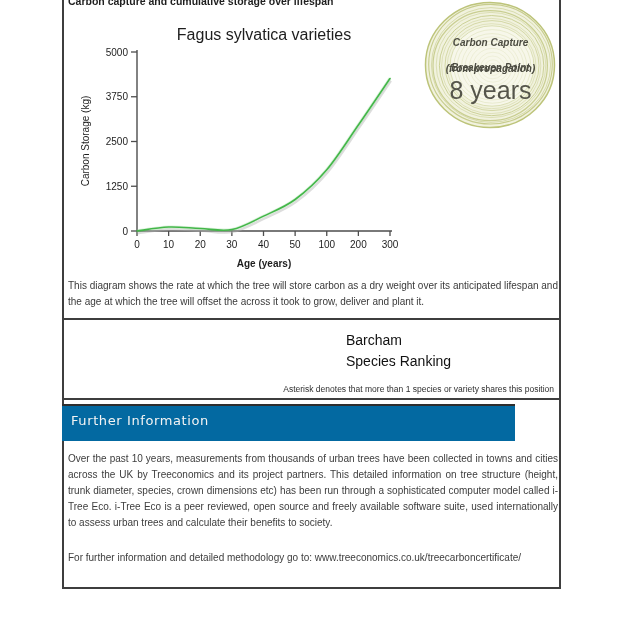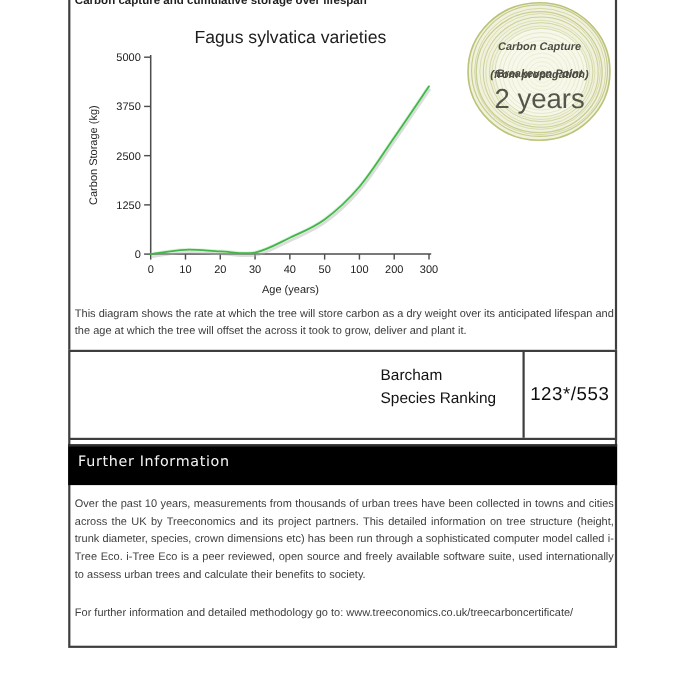--- a/index.html
+++ b/index.html
@@ -4,38 +4,38 @@
 <style>
   html,body{margin:0;padding:0;background:#fff;}
   #stage{position:relative;width:620px;height:620px;overflow:hidden;background:#ffffff;
          font-family:"Liberation Sans",sans-serif;color:#222;}
   .abs{position:absolute;}
   #doc-border{left:62px;top:-8px;width:499px;height:597px;border:2px solid #3e3e3e;box-sizing:border-box;background:transparent;}
   #cert-title{left:68px;top:-5px;font-size:10.5px;font-weight:bold;color:#1f1f1f;white-space:nowrap;}
   #chart-subtitle{left:64px;top:26px;width:400px;text-align:center;font-size:16px;color:#1d1d1d;}
   #chart-ylabel{left:7px;top:134px;width:160px;height:14px;text-align:center;font-size:10px;color:#1d1d1d;
                 transform:rotate(-90deg);}
-  #chart-xlabel{left:64px;top:258px;width:400px;text-align:center;font-size:10px;color:#1d1d1d;}
+  #chart-xlabel{left:64px;top:258px;width:400px;text-align:center;font-size:10px;color:#1d1d1d;font-weight:bold;}
   #chart-svg{left:0;top:0;}
   
   #badge-svg{left:424px;top:1px;}
   .badge-line{left:424px;width:133px;text-align:center;font-size:10px;font-weight:bold;color:#4c4c42;font-style:italic;}
   #badge-line1{top:37px;} #badge-line2{top:50px;margin-top:12px;} #badge-line3{top:63px;}
   #badge-value{left:424px;top:76px;width:133px;text-align:center;font-size:25px;color:#55554b;}
   
   #chart-description{left:68px;top:278px;width:490px;font-size:10px;line-height:15.5px;color:#3a3a3a;text-align:justify;}
   
   #ranking-box{left:62px;top:318px;width:499px;height:82px;border:2px solid #3e3e3e;box-sizing:border-box;display:flex;background:#fff;}
   #ranking-left{flex:1;position:relative;border-radius:23px;}
   #ranking-label{position:absolute;left:282px;top:10px;font-size:14px;line-height:21px;color:#111;white-space:pre-line;}
   #ranking-note{position:absolute;right:5px;bottom:4px;font-size:8.5px;color:#2e2e2e;white-space:nowrap;}
   #ranking-right{width:84px;border-left:2px solid #3e3e3e;box-sizing:border-box;display:flex;align-items:center;justify-content:center;
                  font-size:17px;color:#0e0e0e;letter-spacing:0.5px;}
   
-  #fi-bar{left:62px;top:404px;width:499px;height:37px;background:#000000;border-top:2px solid #2e2e2e;box-sizing:border-box;}
+  #fi-bar{left:62px;top:404px;width:453px;height:37px;background:#0369a1;border-top:2px solid #2e2e2e;box-sizing:border-box;}
   #fi-heading{position:absolute;left:9px;top:7px;font-size:13px;letter-spacing:0.6px;color:#f4f4f4;
               font-family:"DejaVu Sans","Liberation Sans",sans-serif;}
   #fi-paragraph{left:68px;top:451px;width:490px;font-size:10px;line-height:16px;color:#3d3d3d;text-align:justify;}
   #fi-link{left:68px;top:552px;width:490px;font-size:10px;color:#3d3d3d;white-space:nowrap;}
 </style>
 </head>
 <body>
 
 <div id="stage">
 
@@ -109,31 +109,29 @@
       <ellipse cx="68.4" cy="66" rx="19.6" ry="18.6" stroke-width="0.6" opacity="0.3"></ellipse>
       <ellipse cx="69" cy="66.2" rx="15.8" ry="15" stroke-width="0.6" opacity="0.3"></ellipse>
       <ellipse cx="68.6" cy="66.4" rx="12" ry="11.4" stroke-width="0.6" opacity="0.28"></ellipse>
       <ellipse cx="69" cy="66.6" rx="8.2" ry="7.8" stroke-width="0.6" opacity="0.26"></ellipse>
       <ellipse cx="68.8" cy="66.8" rx="4.6" ry="4.3" stroke-width="0.6" opacity="0.24"></ellipse>
     </g>
   </svg>
   <div id="badge-line1" class="abs badge-line">Carbon Capture</div>
   <div id="badge-line2" class="abs badge-line">Breakeven Point</div>
   <div id="badge-line3" class="abs badge-line">(from propagation)</div>
-  <div id="badge-value" class="abs">2 years</div>
+  <div id="badge-value" class="abs">8 years</div>
 
   <div id="chart-description" class="abs">This diagram shows the rate at which the tree will store carbon as a dry weight over its anticipated lifespan and the age at which the tree will offset the across it took to grow, deliver and plant it.</div>
 
   <div id="ranking-box" class="abs">
     <div id="ranking-left">
       <div id="ranking-label">Barcham
 Species Ranking</div>
-    </div>
-    <div id="ranking-right">
-      <span>123*/553</span>
+      <div id="ranking-note">Asterisk denotes that more than 1 species or variety shares this position</div>
     </div>
   </div>
 
   <div id="fi-bar" class="abs">
     <div id="fi-heading">Further Information</div>
   </div>
   <div id="fi-paragraph" class="abs">Over the past 10 years, measurements from thousands of urban trees have been collected in towns and cities across the UK by Treeconomics and its project partners. This detailed information on tree structure (height, trunk diameter, species, crown dimensions etc) has been run through a sophisticated computer model called i-Tree Eco. i-Tree Eco is a peer reviewed, open source and freely available software suite, used internationally to assess urban trees and calculate their benefits to society.</div>
   <div id="fi-link" class="abs">For further information and detailed methodology go to: www.treeconomics.co.uk/treecarboncertificate/</div>
 
 </div>

